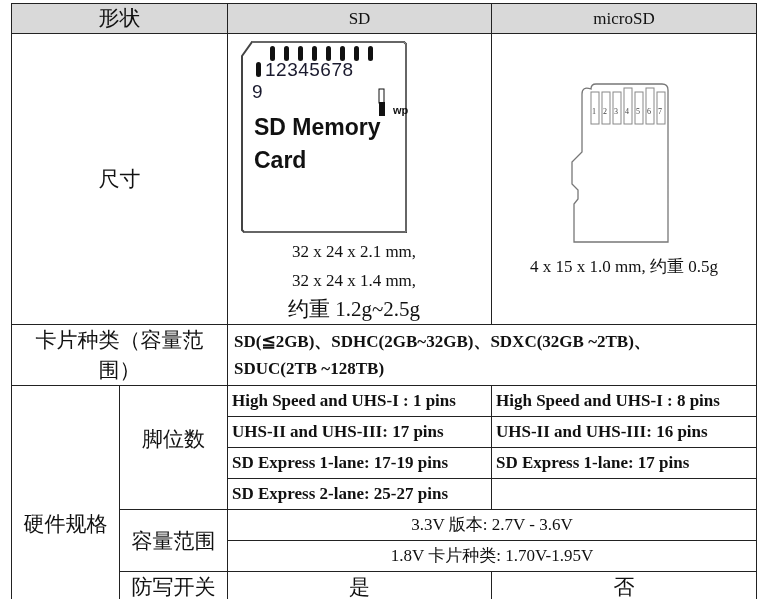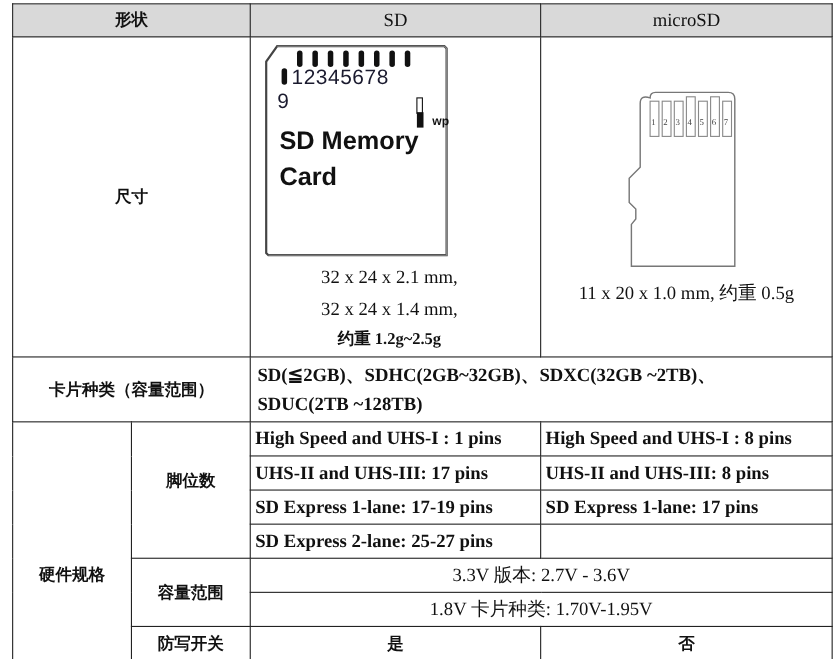--- a/index.html
+++ b/index.html
@@ -3,21 +3,21 @@
 <meta charset="utf-8">
 <style>
   html, body { margin:0; padding:0; background:#ffffff; }
   body { width:763px; height:599px; position:relative; overflow:hidden;
          font-family: "Liberation Serif", "DejaVu Serif", serif; color:#111; }
   table.spec { position:absolute; left:11px; top:3px; width:745px;
                border-collapse:collapse; table-layout:fixed; font-size:17px; }
   table.spec td { border:1px solid #222; padding:0 4px; text-align:center; vertical-align:middle; line-height:30px; }
   table.spec tr.head td { background:#d9d9d9; height:29px; line-height:29px; }
   .left { text-align:left !important;font-weight:bold; }
-  .cjk { font-family: "DejaVu Sans", sans-serif; font-size:15px;font-weight:bold; }
+  .cjk { font-family: "DejaVu Sans", sans-serif; font-size:21px; }
   .size-sd { height:290px; padding:0 !important; }
   .sdwrap { position:relative; width:264px; height:290px; margin:0 auto; }
   .lines { position:absolute; left:0; right:12px; top:203px; line-height:29px; font-size:17px; }
   .micro-wrap { position:relative; height:290px; }
   .micro-text { position:absolute; left:0; right:0; top:218px; font-size:17px; }
   .types { line-height:27px !important; padding:2px 6px !important; }
 </style>
 </head>
 <body>
 
@@ -85,42 +85,42 @@
           <g font-family="Liberation Serif, serif" font-size="8" fill="#444">
             <text x="100" y="80">1</text>
             <text x="111" y="80">2</text>
             <text x="122" y="80">3</text>
             <text x="133" y="80">4</text>
             <text x="144" y="80">5</text>
             <text x="155" y="80">6</text>
             <text x="166" y="80">7</text>
           </g>
         </svg>
-        <div class="micro-text">11 x 20 x 1.0 mm,  约重 0.5g</div>
+        <div class="micro-text">4 x 15 x 1.0 mm,  约重 0.5g</div>
       </div>
     </td>
   </tr>
 
   <tr>
     <td colspan="2" class="cjk" style="height:58px">卡片种类（容量范围）</td>
     <td colspan="2" class="left types">
       <div>SD(≦2GB)、SDHC(2GB~32GB)、SDXC(32GB ~2TB)、</div>
       <div>SDUC(2TB ~128TB)</div>
     </td>
   </tr>
 
   <tr>
     <td rowspan="7" class="cjk" style="padding-top:60px">硬件规格</td>
     <td rowspan="4" class="cjk" style="padding-bottom:18px">脚位数</td>
     <td class="left">High Speed and UHS-I : 1 pins</td>
     <td class="left">High Speed and UHS-I : 8 pins</td>
   </tr>
   <tr>
     <td class="left">UHS-II and UHS-III: 17 pins</td>
-    <td class="left">UHS-II and UHS-III: 8 pins</td>
+    <td class="left">UHS-II and UHS-III: 16 pins</td>
   </tr>
   <tr>
     <td class="left">SD Express 1-lane: 17-19 pins</td>
     <td class="left">SD Express 1-lane: 17 pins</td>
   </tr>
   <tr>
     <td class="left">SD Express 2-lane: 25-27 pins</td>
     <td class="left"></td>
   </tr>
   <tr>

